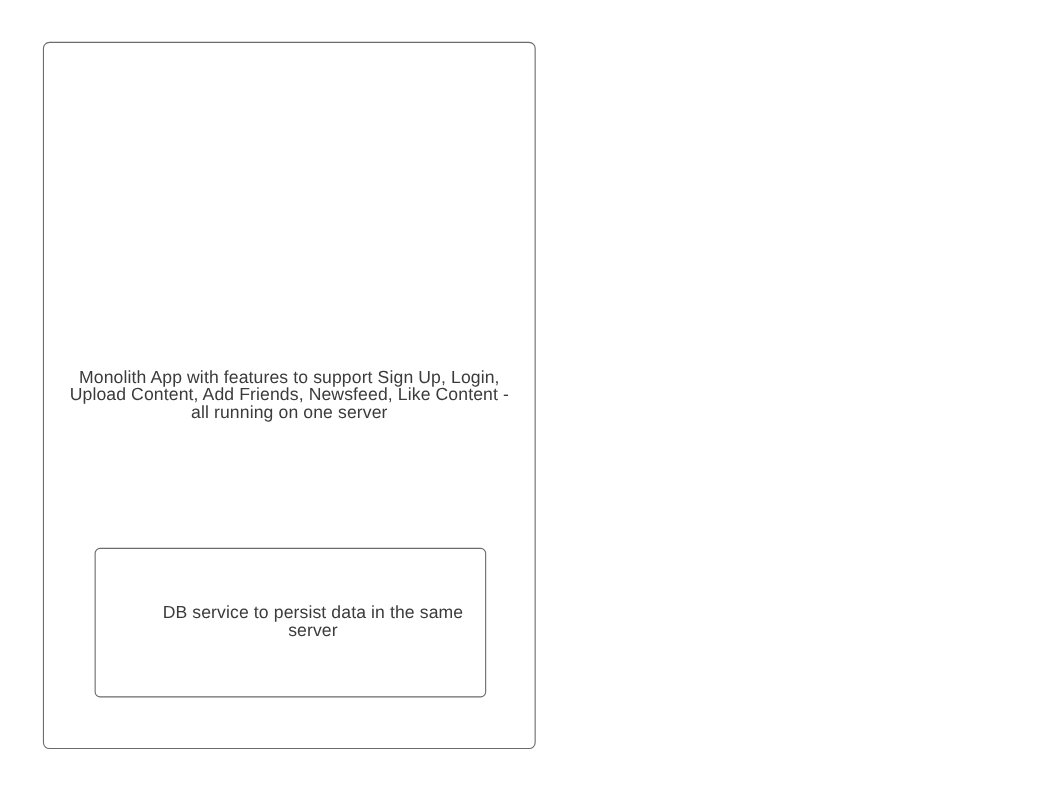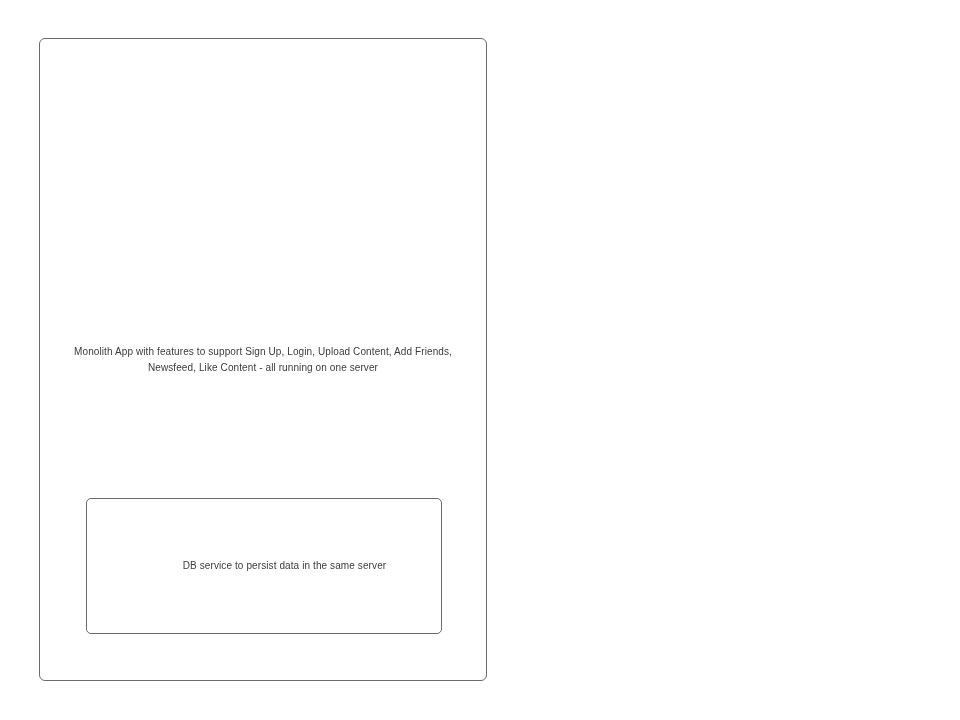--- a/index.html
+++ b/index.html
@@ -41,21 +41,21 @@
   }
   .db-box {
     left: 46px;   
     top: 459px;
     width: 356px;
     height: 136px;
     border-radius: 5px;
     padding-left: 41px;
   }
   .shape-label {
-    font-size: 10px;
+    font-size: 16px;
     line-height: 16px;
     color: var(--text);
     text-align: center;
     letter-spacing: 0.1px;
   }
   .monolith-label {
     max-width: 424px;
     padding: 0 10px;
   }
   .db-label {

